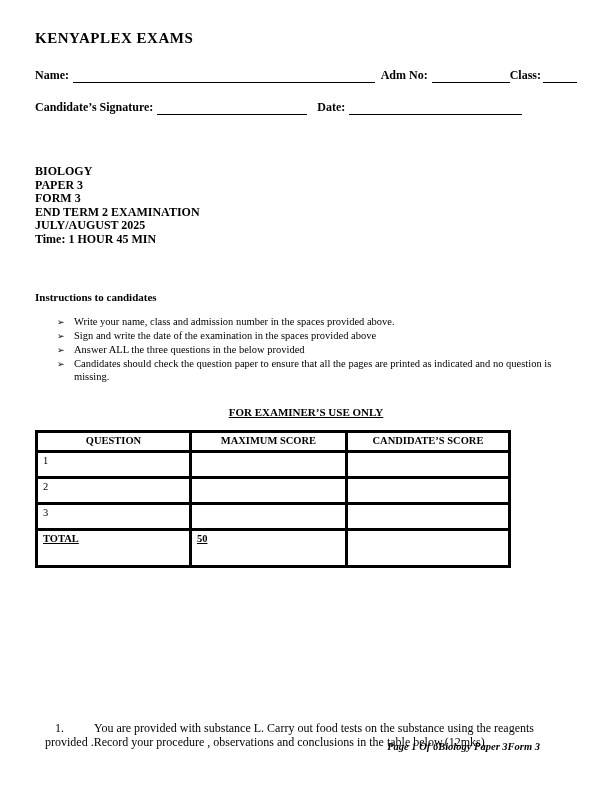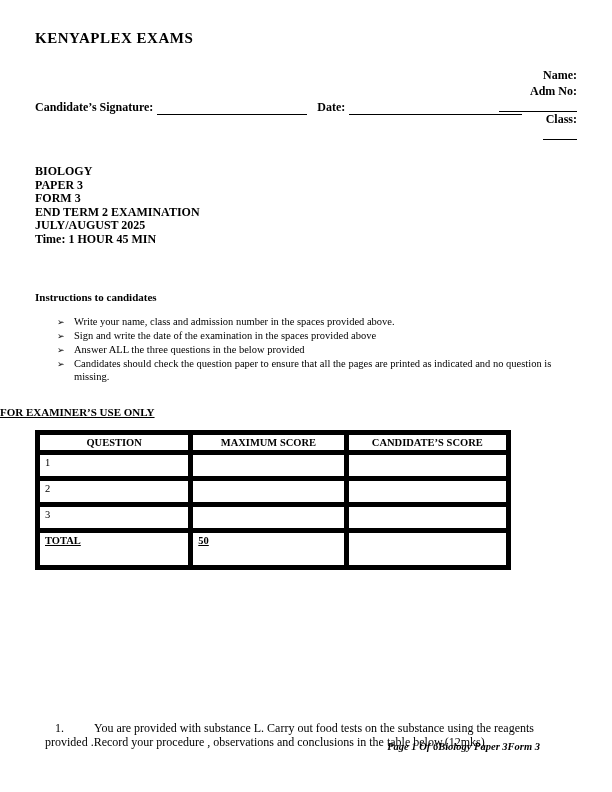--- a/index.html
+++ b/index.html
@@ -18,21 +18,21 @@
     top: 30px; left: 35px;
     font-size: 15px; font-weight: bold; letter-spacing: 0.5px;
   }
 
   
   .fill-row {
     left: 35px; right: 35px;
     display: flex; align-items: flex-end;
     font-size: 12px; font-weight: bold;
   }
-  .name-row { top: 68px; flex-direction: column; }
+  .name-row { top: 68px; }
   .sig-row  { top: 100px; right: 90px; }
   .rule {
     border-bottom: 1px solid #000;
     height: 13px;
     display: inline-block;
   }
   .rule.grow { flex: 1; margin: 0 6px 0 4px; }
   .rule.w70 { width: 78px; margin: 0 0 0 4px; }
   .rule.w32 { width: 34px; margin: 0 0 0 2px; }
   .rule.w155 { width: 150px; margin: 0 10px 0 4px; }
@@ -54,29 +54,30 @@
     font-size: 10.5px; line-height: 13px;
     list-style: none;
   }
   .instr-list li { display: flex; }
   .bullet { width: 17px; flex: 0 0 17px; font-size: 9px; padding-top: 1px; }
   .instr-text { flex: 1; }
 
   
   .examiner-title {
     top: 406px; left: 0; width: 612px;
+    text-align: center;
     font-size: 11px; font-weight: bold; text-decoration: underline;
   }
   .examiner-table-wrap { top: 430px; left: 35px; }
   table {
     border-collapse: collapse;
     width: 476px;
     font-size: 10.5px;
   }
-  th, td { border: 5px solid #000000; padding: 2px 5px; vertical-align: top; text-align: left; }
+  th, td { border: 3px solid #000000; padding: 2px 5px; vertical-align: top; text-align: left; }
   th { text-align: center; font-weight: bold; height: 20px; }
   td { height: 26px; font-weight: normal; }
   tr.total-row td { height: 37px; font-weight: bold; text-decoration: underline; }
   col.c1 { width: 155px; }
   col.c2 { width: 157px; }
   col.c3 { width: 164px; }
 
   
   .question {
     top: 690px; left: 45px; width: 528px;

